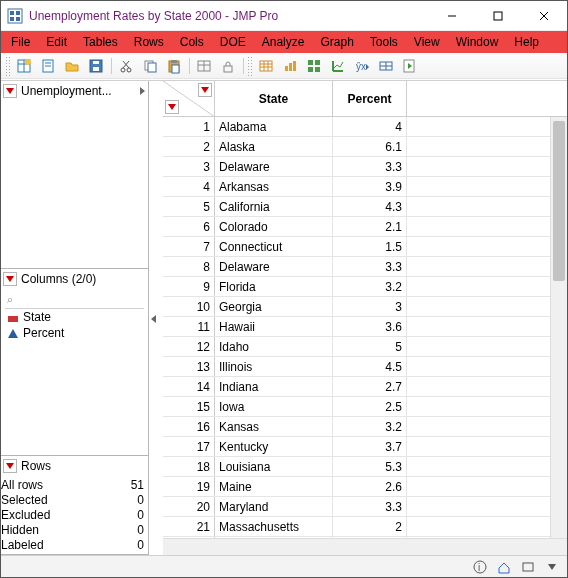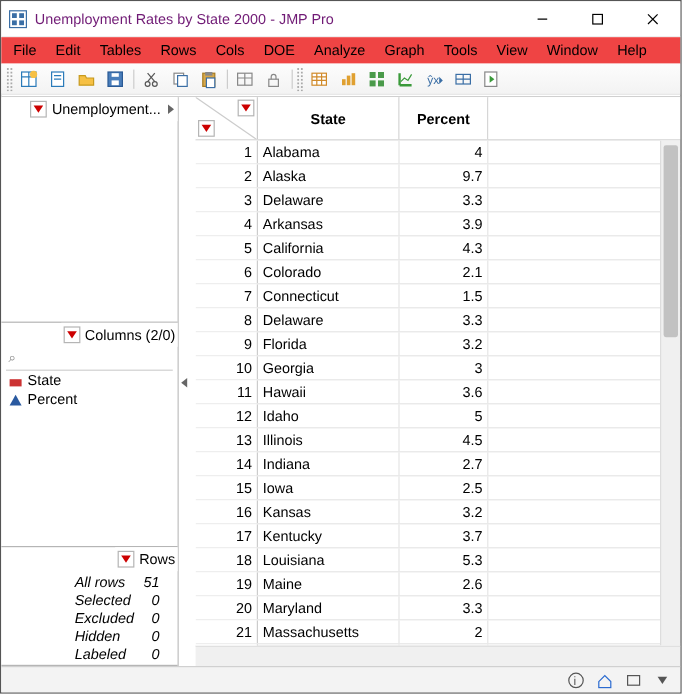--- a/index.html
+++ b/index.html
@@ -86,21 +86,20 @@
     flex: 0 0 148px;
     display:flex;
     flex-direction:column;
     border-right:1px solid #b5b5b5;
     background:#fff;
   }
   .lp-section {
     border-bottom:1px solid #b5b5b5;
     display:flex; flex-direction:column;
     min-height:0;
-    align-items:flex-end;
   }
   .lp-header {
     display:flex;
     align-items:center;
     height:20px;
     padding:0 2px;
     gap:4px;
     background:#fff;
   }
   .disclosure {
@@ -120,22 +119,21 @@
     background: #fff;
   }
   .lp-search-wrap { position:relative; }
   .lp-search-wrap .mag { position:absolute; left:2px; top:2px; color:#888; font-size:11px; pointer-events:none; }
   .col-item { display:flex; align-items:center; gap:4px; padding:1px 2px; }
   .col-icon { width:12px; height:12px; display:inline-flex; }
   .rows-grid {
     display:grid;
     grid-template-columns: 1fr auto;
     gap: 1px 8px;
-    padding:2px 11px;
-    font-style:italic;
+    padding:2px 0;
   }
   .rows-grid .v { text-align:right; padding-right:4px;}
 
   
   .collapse-strip {
     width:14px;
     flex:0 0 14px;
     background:#fff;
     display:flex;
     align-items:center;
@@ -519,21 +517,21 @@
       <div class="grid-inner" id="grid-rows">
           <div class="row">
             <div class="cell rownum">1</div>
             <div class="cell state">Alabama</div>
             <div class="cell percent">4</div>
             <div class="cell blank"></div>
           </div>
           <div class="row">
             <div class="cell rownum">2</div>
             <div class="cell state">Alaska</div>
-            <div class="cell percent">9.7</div>
+            <div class="cell percent">6.1</div>
             <div class="cell blank"></div>
           </div>
           <div class="row">
             <div class="cell rownum">3</div>
             <div class="cell state">Delaware</div>
             <div class="cell percent">3.3</div>
             <div class="cell blank"></div>
           </div>
           <div class="row">
             <div class="cell rownum">4</div>

